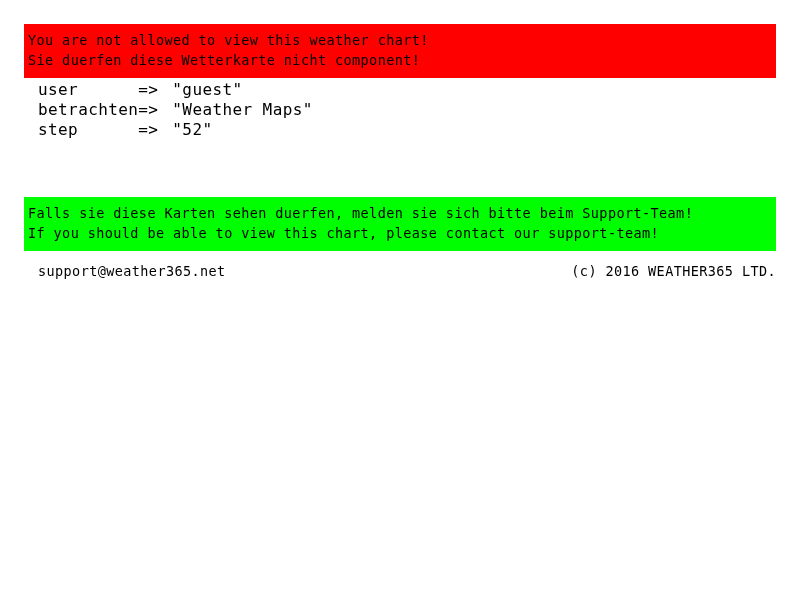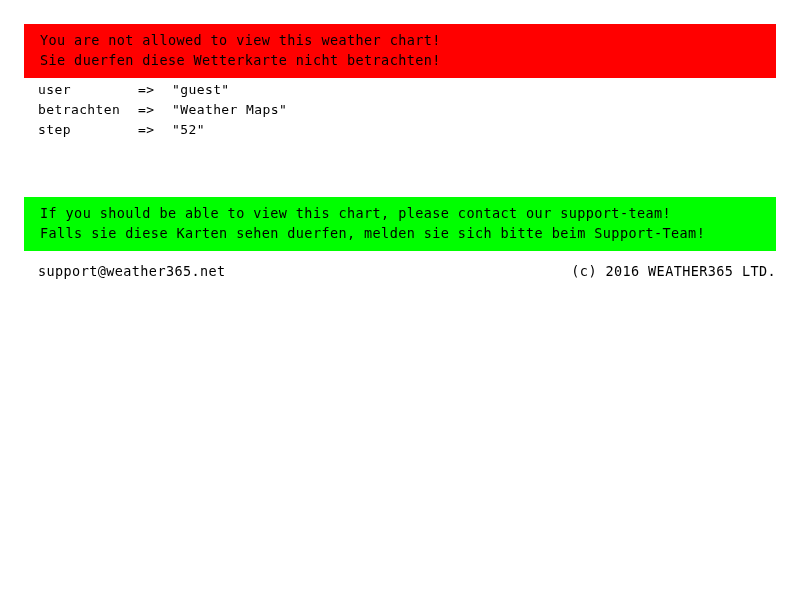--- a/index.html
+++ b/index.html
@@ -30,38 +30,38 @@
   .banner-error {
     top: 24px;
     background: #ff0000;
   }
   .banner-info {
     top: 197px;
     background: #00ff00;
   }
   .banner-line {
     display: block;
-    padding-left: 16px;
+    padding-left: 4px;
     line-height: 20px;
     white-space: pre;
     letter-spacing: 0.4px;
   }
   .fields {
     position: absolute;
     left: 38px;
     top: 80px;
     border-collapse: collapse;
   }
   .fields td {
     padding: 0;
     line-height: 20px;
     white-space: pre;
     vertical-align: top;
     letter-spacing: 0.4px;
-    font-size: 13px;
+    font-size: 16px;
   }
   .col-key { width: 100px; }
   .col-arrow { width: 34px; }
   .col-val { }
   .footer {
     position: absolute;
     top: 261px;
     left: 38px;
     width: 738px;
     display: flex;
@@ -73,21 +73,21 @@
   }
   .footer-right { text-align: right; }
 </style>
 </head>
 <body>
 
 <div class="page">
 
   <div class="banner banner-error">
     <span class="banner-line">You are not allowed to view this weather chart!</span>
-    <span class="banner-line">Sie duerfen diese Wetterkarte nicht betrachten!</span>
+    <span class="banner-line">Sie duerfen diese Wetterkarte nicht component!</span>
   </div>
 
   <table class="fields">
     <tbody>
       <tr>
         <td class="col-key">user</td>
         <td class="col-arrow">=&gt;</td>
         <td class="col-val">"guest"</td>
       </tr>
       <tr>
@@ -97,22 +97,22 @@
       </tr>
       <tr>
         <td class="col-key">step</td>
         <td class="col-arrow">=&gt;</td>
         <td class="col-val">"52"</td>
       </tr>
     </tbody>
   </table>
 
   <div class="banner banner-info">
+    <span class="banner-line">Falls sie diese Karten sehen duerfen, melden sie sich bitte beim Support-Team!</span>
     <span class="banner-line">If you should be able to view this chart, please contact our support-team!</span>
-    <span class="banner-line">Falls sie diese Karten sehen duerfen, melden sie sich bitte beim Support-Team!</span>
   </div>
 
   <div class="footer">
     <span>support@weather365.net</span>
     <span class="footer-right">(c) 2016 WEATHER365 LTD.</span>
   </div>
 
 </div>
 
 </body></html>

